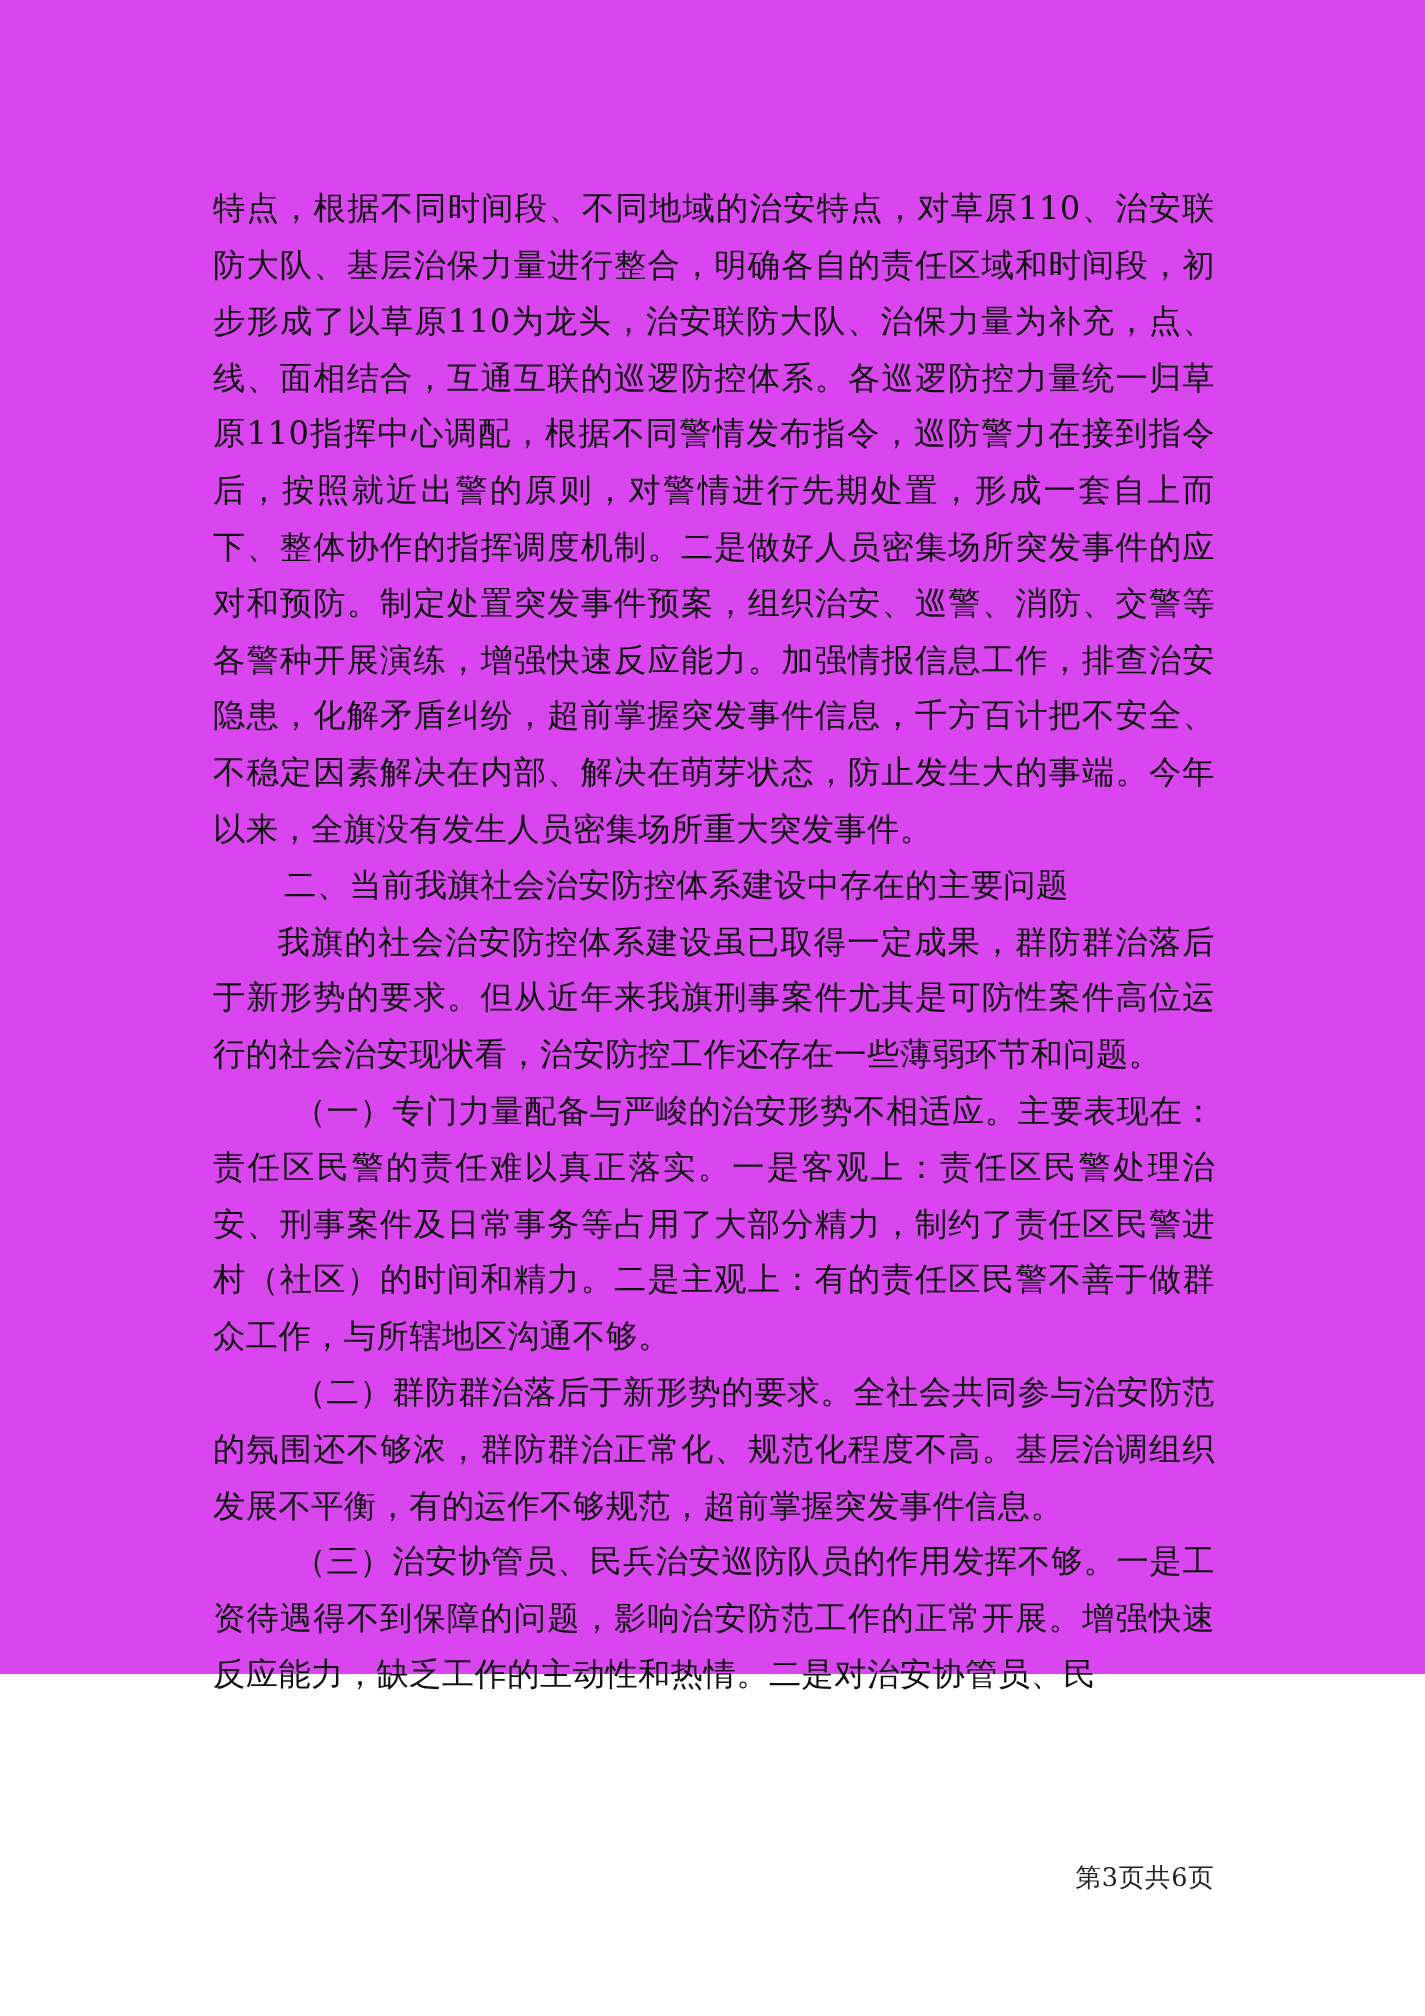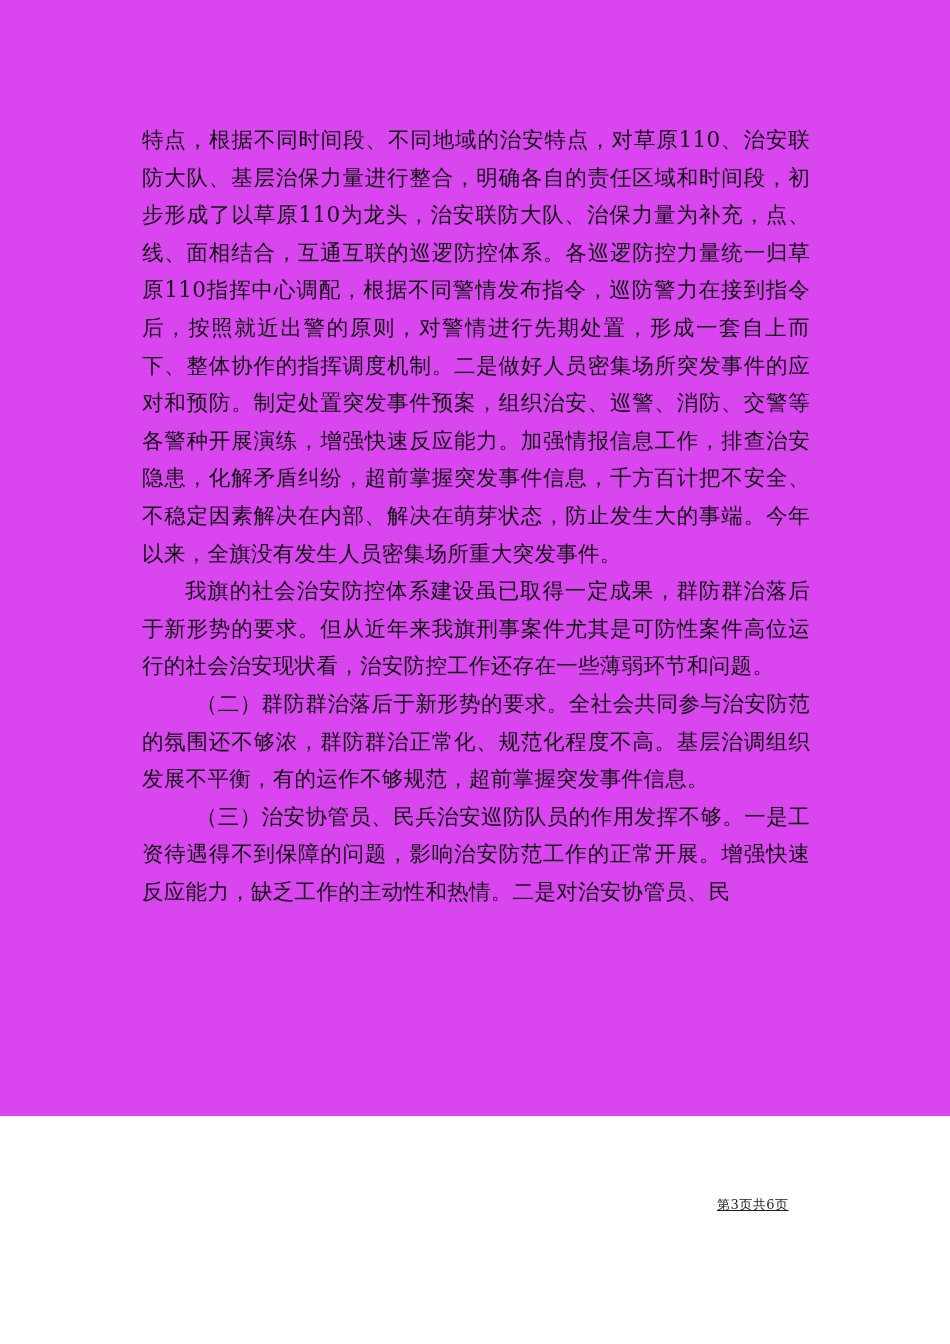--- a/index.html
+++ b/index.html
@@ -11,29 +11,31 @@
     position: absolute; left: 142px; top: 121px; width: 668px;
     font-family: "DejaVu Serif", "Liberation Serif", serif;
     font-size: 21.5px; line-height: 37.6px; color: #111;
     text-align: justify; letter-spacing: 0.3px;
   }
   .content p { margin: 0; }
   .indent { text-indent: 2em; }
   .indent-heading { text-indent: 2.2em; }
   .indent-sub { text-indent: 2.5em; }
   .footer {
-    position: absolute; left: 717px; top: 1196px;
+    position: absolute; left: 717px; top: 1240px;
     font-family: "DejaVu Serif", "Liberation Serif", serif;
-    font-size: 13px; color: #222; letter-spacing: 0.5px; text-decoration: underline;
+    font-size: 17px; color: #222; letter-spacing: 0.5px;
   }
 </style>
 </head>
 <body>
 
 <div class="page">
   <div class="content">
     <p>特点，根据不同时间段、不同地域的治安特点，对草原110、治安联防大队、基层治保力量进行整合，明确各自的责任区域和时间段，初步形成了以草原110为龙头，治安联防大队、治保力量为补充，点、线、面相结合，互通互联的巡逻防控体系。各巡逻防控力量统一归草原110指挥中心调配，根据不同警情发布指令，巡防警力在接到指令后，按照就近出警的原则，对警情进行先期处置，形成一套自上而下、整体协作的指挥调度机制。二是做好人员密集场所突发事件的应对和预防。制定处置突发事件预案，组织治安、巡警、消防、交警等各警种开展演练，增强快速反应能力。加强情报信息工作，排查治安隐患，化解矛盾纠纷，超前掌握突发事件信息，千方百计把不安全、不稳定因素解决在内部、解决在萌芽状态，防止发生大的事端。今年以来，全旗没有发生人员密集场所重大突发事件。</p>
+    <p class="indent-heading">二、当前我旗社会治安防控体系建设中存在的主要问题</p>
     <p class="indent">我旗的社会治安防控体系建设虽已取得一定成果，群防群治落后于新形势的要求。但从近年来我旗刑事案件尤其是可防性案件高位运行的社会治安现状看，治安防控工作还存在一些薄弱环节和问题。</p>
+    <p class="indent-sub">（一）专门力量配备与严峻的治安形势不相适应。主要表现在：责任区民警的责任难以真正落实。一是客观上：责任区民警处理治安、刑事案件及日常事务等占用了大部分精力，制约了责任区民警进村（社区）的时间和精力。二是主观上：有的责任区民警不善于做群众工作，与所辖地区沟通不够。</p>
     <p class="indent-sub">（二）群防群治落后于新形势的要求。全社会共同参与治安防范的氛围还不够浓，群防群治正常化、规范化程度不高。基层治调组织发展不平衡，有的运作不够规范，超前掌握突发事件信息。</p>
     <p class="indent-sub">（三）治安协管员、民兵治安巡防队员的作用发挥不够。一是工资待遇得不到保障的问题，影响治安防范工作的正常开展。增强快速反应能力，缺乏工作的主动性和热情。二是对治安协管员、民</p>
   </div>
   <div class="footer">第3页共6页</div>
 </div>
 
 </body></html>

